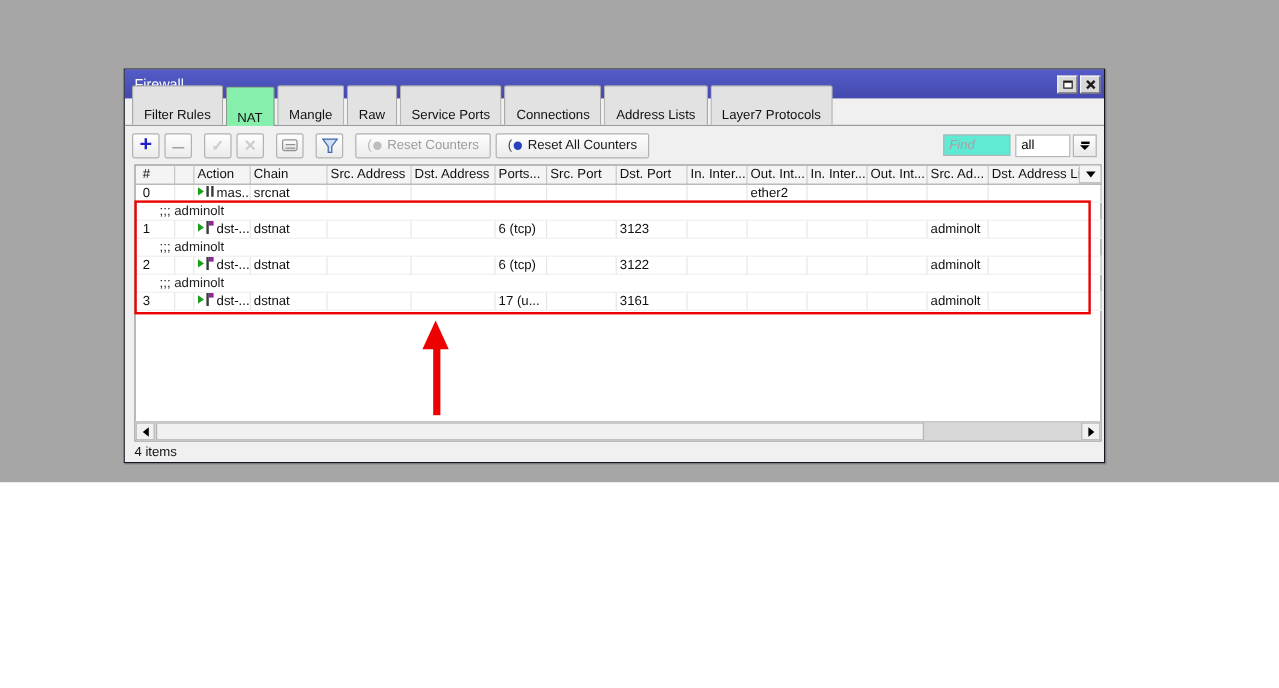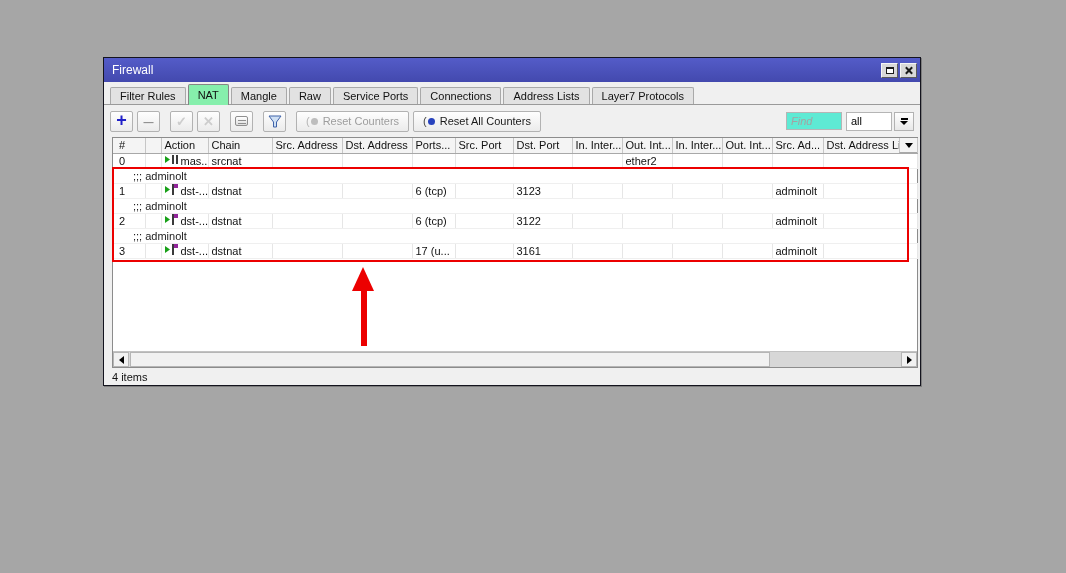--- a/index.html
+++ b/index.html
@@ -1,17 +1,17 @@
 <!DOCTYPE html>
 <html><head>
 <meta charset="utf-8">
 <style>
   * { margin:0; padding:0; box-sizing:border-box; }
   body { font-family:"Liberation Sans", sans-serif; }
-  .stage { position:relative; width:1066px; height:573px; background:#a6a6a6; overflow:hidden; }
+  .stage { position:relative; width:1066px; height:402px; background:#a6a6a6; overflow:hidden; }
 
   
   .window { position:absolute; left:103px; top:57px; width:818px; height:329px;
             background:#f0f0f0; border:1px solid #14141e; box-shadow:1px 1px 0 #7d7d7d; }
 
   .titlebar { position:absolute; left:0; top:0; right:0; height:24px;
               background:linear-gradient(#545cc8,#4349ae); display:flex; align-items:center;
               padding:0 3px 0 8px; }
   .titlebar .title { color:#fff; font-size:12px; flex:1; }
   .tb-btn { width:17px; height:15px; background:#d8d8d8; border:1px solid;
@@ -19,21 +19,21 @@
             display:flex; align-items:center; justify-content:center; }
   .maxicon { width:8px; height:7px; border:1px solid #1a1a1a; border-top-width:2px; background:#fff; }
   .xicon { position:relative; width:9px; height:9px; }
   .xicon::before, .xicon::after { content:""; position:absolute; left:4px; top:0; width:2px; height:9px; background:#1a1a1a; }
   .xicon::before { transform:rotate(45deg); }
   .xicon::after  { transform:rotate(-45deg); }
 
   
   .tabbar { position:absolute; left:0; right:0; top:26px; height:21px;
             display:flex; align-items:flex-end; padding-left:6px; border-bottom:1px solid #9a9a9a; }
-  .tab { height:17px; line-height:16px; padding:0 9px; font-size:11px; color:#111;
+  .tab { height:17px; line-height:16px; padding:16px 9px; font-size:11px; color:#111;
          background:#e2e2e2; border:1px solid #a9a9a9; border-bottom:none;
          border-radius:2px 2px 0 0; margin-right:2px; white-space:nowrap; }
   .tab.active { height:21px; line-height:20px; background:#86efac; border-color:#858585;
                 margin-bottom:-1px; }
 
   
   .toolbar { position:absolute; left:0; right:0; top:48px; height:30px;
              display:flex; align-items:center; padding:0 6px; gap:4px; }
   .tbtn { width:23px; height:21px; border:1px solid #b2b2b2; border-radius:2px;
           background:linear-gradient(#fefefe,#ebebeb); display:flex; align-items:center;

